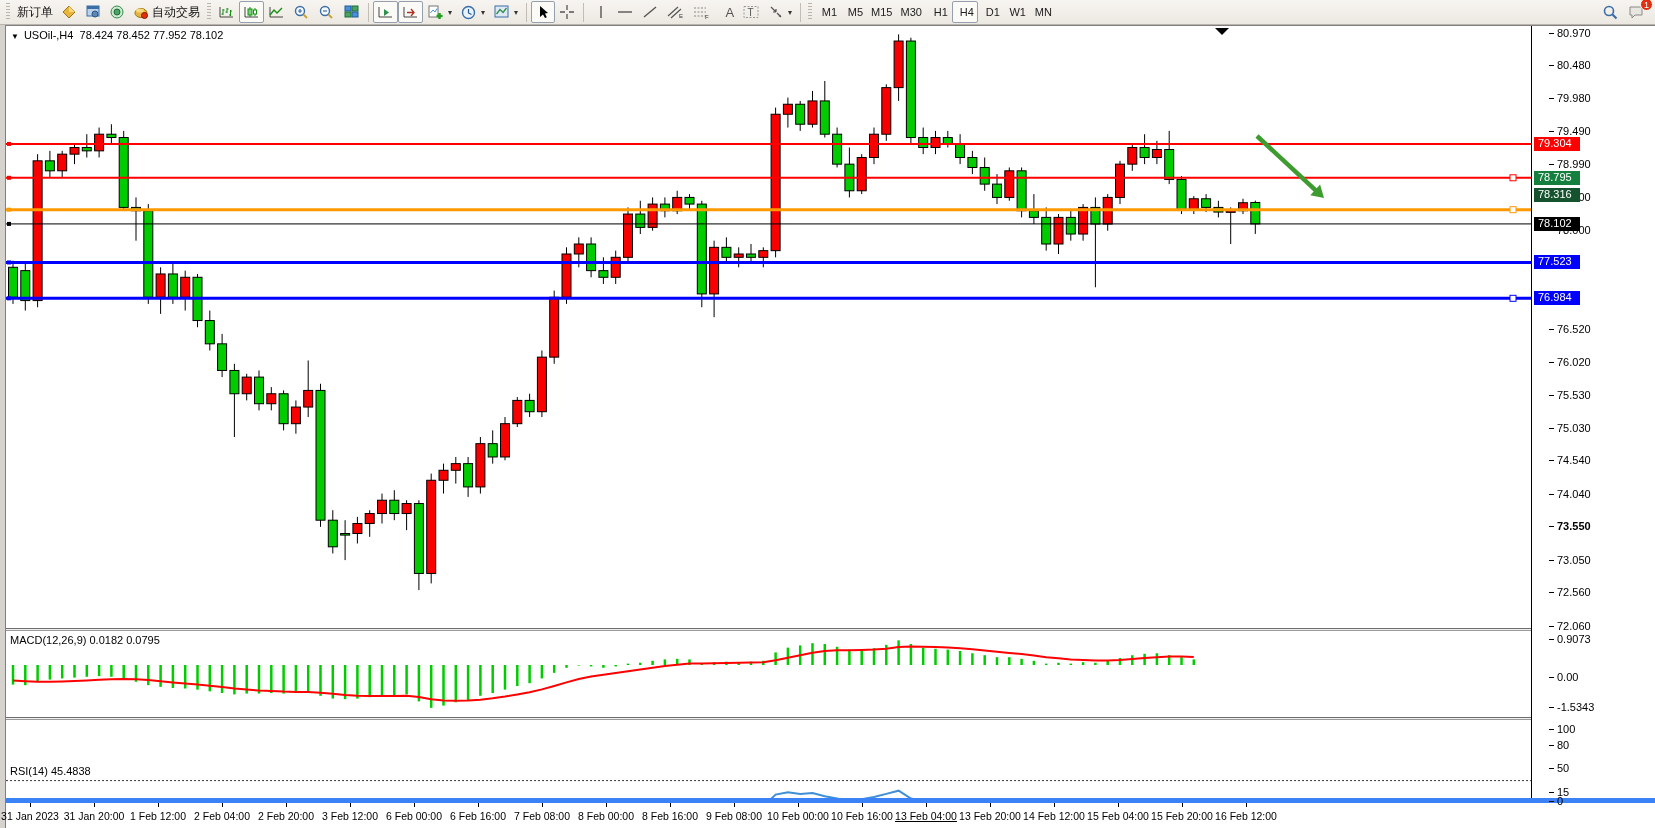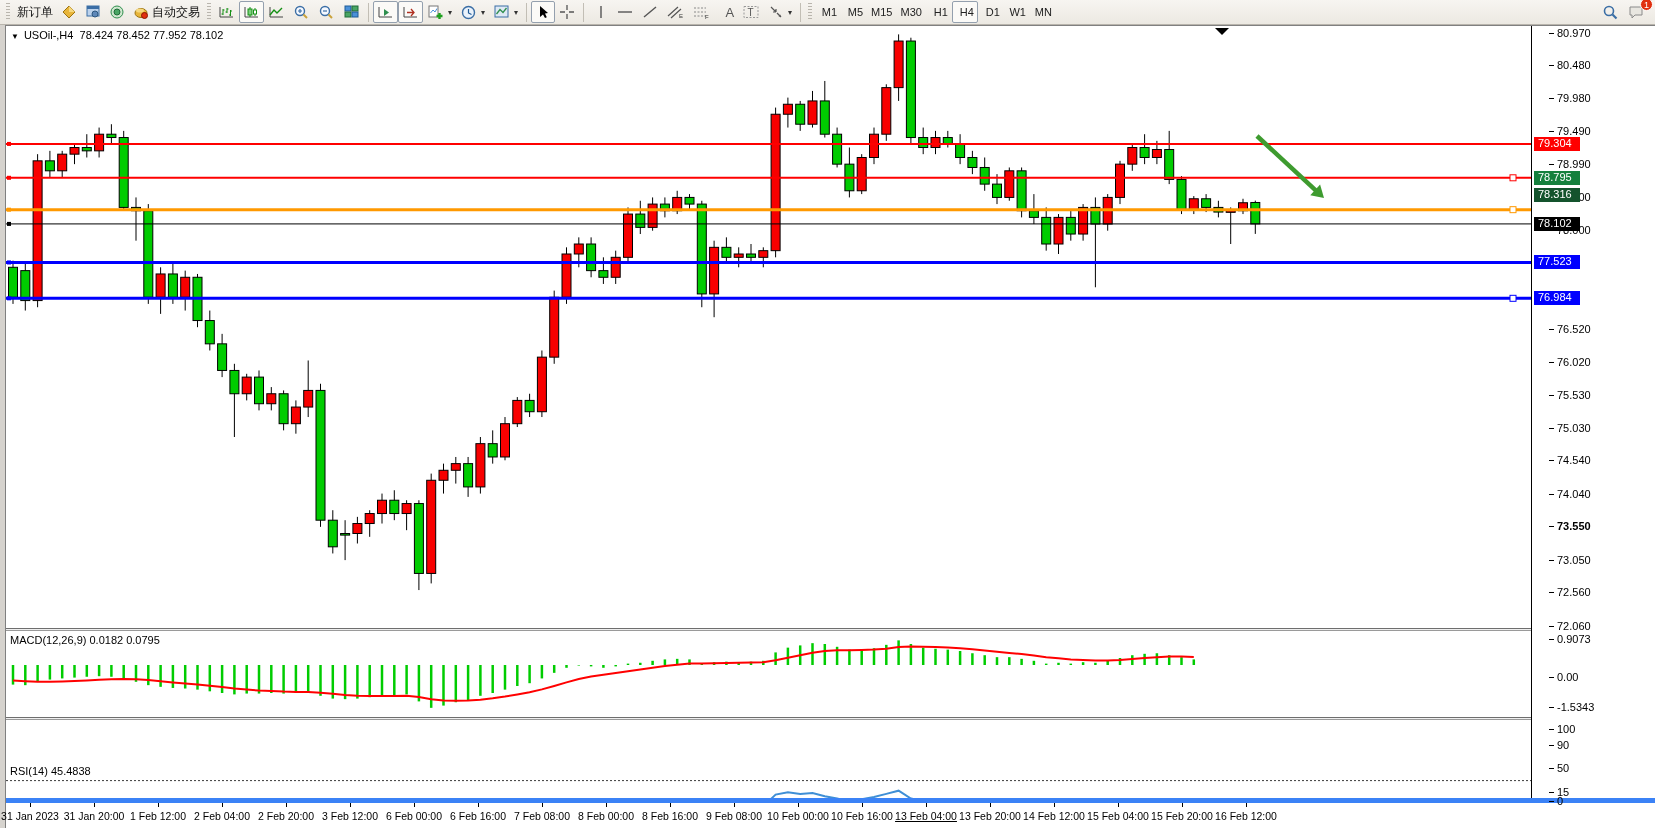--- a/index.html
+++ b/index.html
@@ -617,21 +617,21 @@
         <div class="plabel" style="top: 110.919px; background: rgb(255, 0, 0);">79.304</div>
         <div class="plabel" style="top: 144.793px; background: #15803d;">78.795</div>
         <div class="plabel" style="top: 162px; background: #14532d;">78.316</div>
         <div class="plabel" style="top: 190.912px; background: rgb(0, 0, 0);">78.102</div>
         <div class="plabel" style="top: 229.444px; background: rgb(0, 0, 255);">77.523</div>
         <div class="plabel" style="top: 265.315px; background: rgb(0, 0, 255);">76.984</div>
         <div class="ptick" style="top: 607.096px;">0.9073</div>
         <div class="ptick" style="top: 632.5px; margin-top: 12px;">0.00</div>
         <div class="ptick" style="top: 675.46px;">-1.5343</div>
         <div class="ptick" style="top: 697px;">100</div>
-        <div class="ptick" style="top: 712.6px;">90</div>
+        <div class="ptick" style="top: 712.6px;">80</div>
         <div class="ptick" style="top: 735.5px;">50</div>
         <div class="ptick" style="top: 760px;">15</div>
         <div class="ptick" style="top: 768.5px;">0</div>
       </div>
     <div class="time-axis" id="time-axis">
         <div class="ttick" style="left: 24px;"></div>
         <div class="tlabel" style="left: 24px;">31 Jan 2023</div>
         <div class="ttick" style="left: 88px;"></div>
         <div class="tlabel" style="left: 88px;">31 Jan 20:00</div>
         <div class="ttick" style="left: 152px;"></div>

